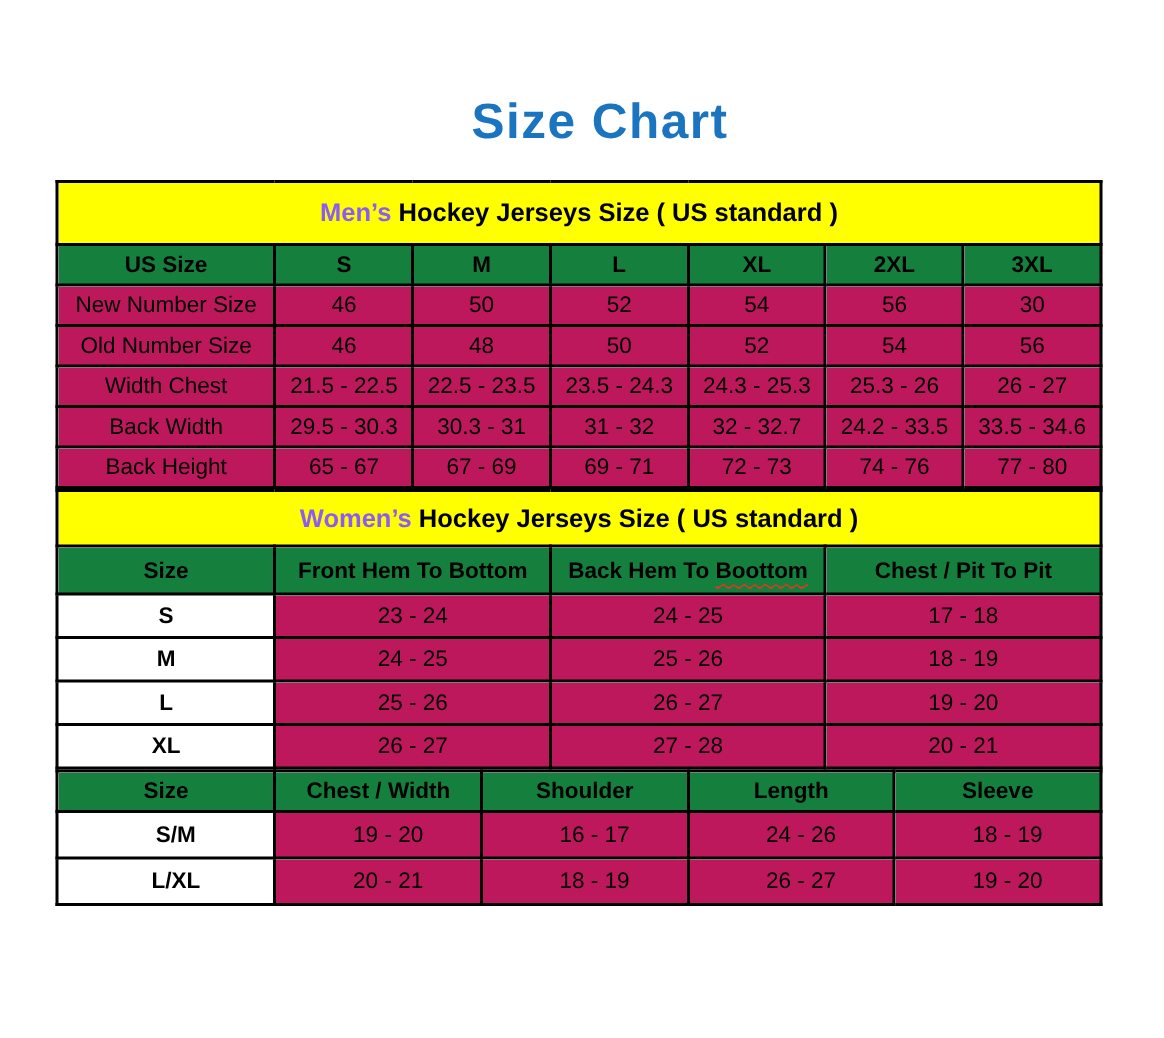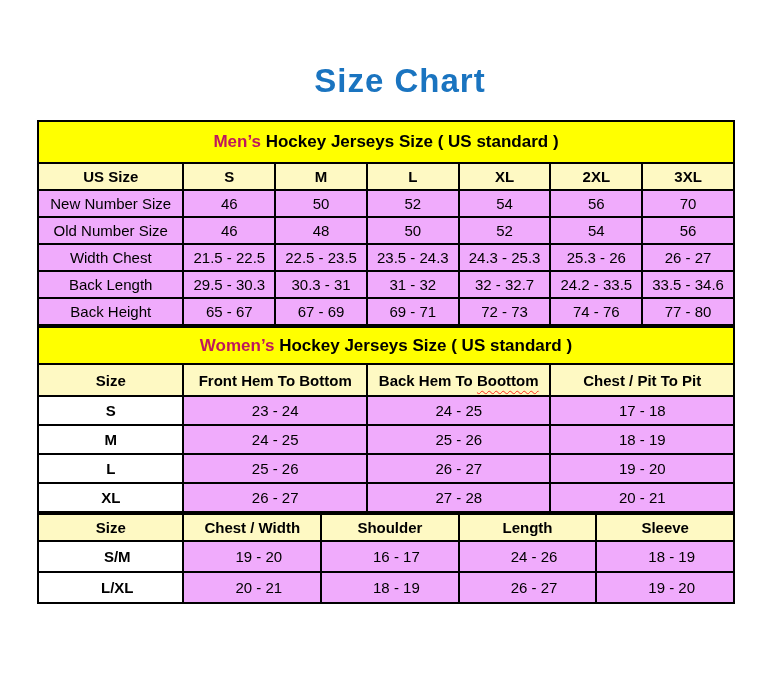--- a/index.html
+++ b/index.html
@@ -28,25 +28,25 @@
     padding:0 2px;
     font-size:15px;
     overflow:hidden;white-space:nowrap;
   }
   col.c-label{width:20.9%;}
   
   tr.band th{
     background:#ffff00;
     font-size:17px;font-weight:bold;
   }
-  tr.band .hl{color:#be185d;}
-  
-  tr.colhead th{font-weight:bold;background:#fef9c3;}
-  
-  tbody td{font-weight:normal;background:#f0abfc;margin-left:16px;}
+  tr.band .hl{color:#8b5cf6;}
+  
+  tr.colhead th{font-weight:bold;background:#15803d;}
+  
+  tbody td{font-weight:normal;background:#be185d;margin-left:16px;}
   tbody th{font-weight:bold;background:#fff;}
   
   .t-men   tr.band th{height:40px;}
   .t-men   tr.colhead th{height:25px;}
   .t-men   tbody th, .t-men tbody td{height:25px;}
   .t-women tr.band th{height:35px;}
   .t-women tr.colhead th{height:30px;}
   .t-women tbody th, .t-women tbody td{height:27px;}
   .t-youth tr.band th{height:30px;}
   .t-youth tr.colhead th{height:25px;}
@@ -87,42 +87,42 @@
         </tr>
     </thead>
     <tbody>
         <tr>
           <td>New Number Size</td>
           <td>46</td>
           <td>50</td>
           <td>52</td>
           <td>54</td>
           <td>56</td>
-          <td>70</td>
+          <td>30</td>
         </tr>
         <tr>
           <td>Old Number Size</td>
           <td>46</td>
           <td>48</td>
           <td>50</td>
           <td>52</td>
           <td>54</td>
           <td>56</td>
         </tr>
         <tr>
           <td>Width Chest</td>
           <td>21.5 - 22.5</td>
           <td>22.5 - 23.5</td>
           <td>23.5 - 24.3</td>
           <td>24.3 - 25.3</td>
           <td>25.3 - 26</td>
           <td>26 - 27</td>
         </tr>
         <tr>
-          <td>Back Length</td>
+          <td>Back Width</td>
           <td>29.5 - 30.3</td>
           <td>30.3 - 31</td>
           <td>31 - 32</td>
           <td>32 - 32.7</td>
           <td>24.2 - 33.5</td>
           <td>33.5 - 34.6</td>
         </tr>
         <tr>
           <td>Back Height</td>
           <td>65 - 67</td>

